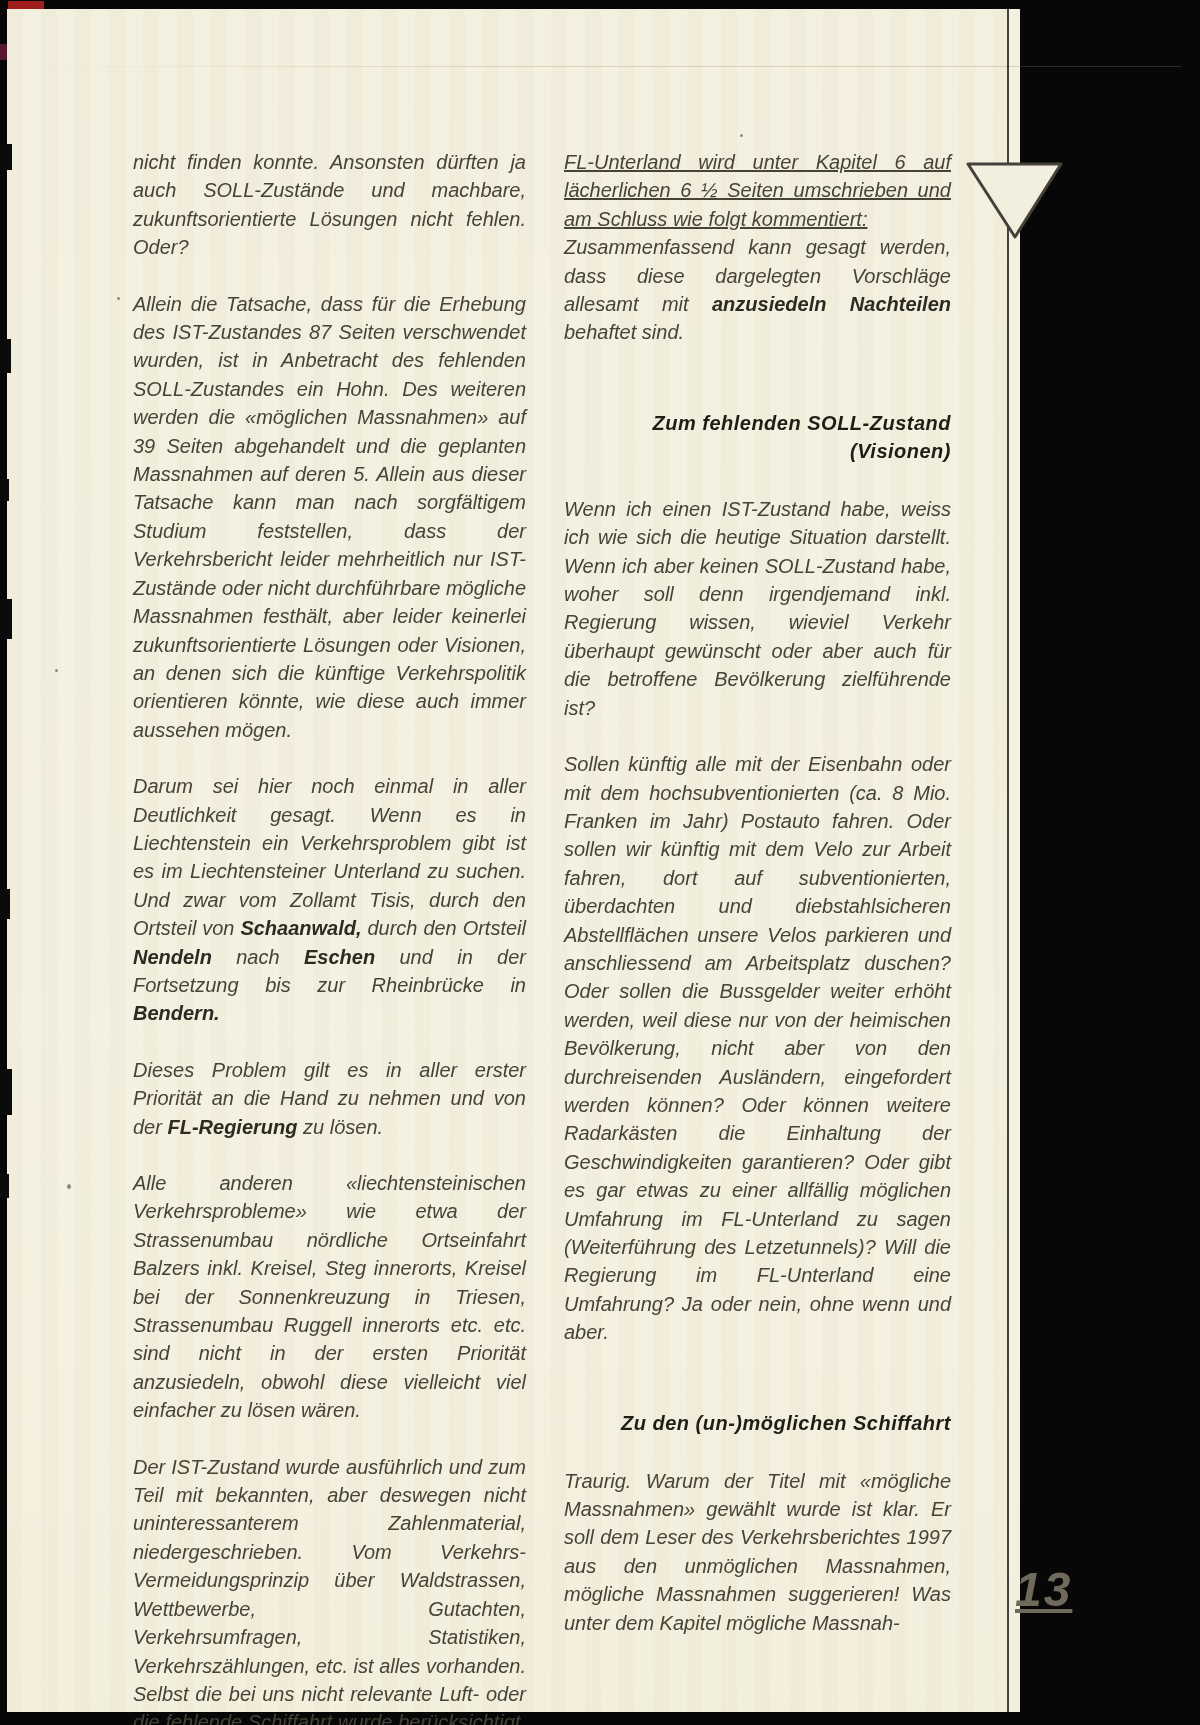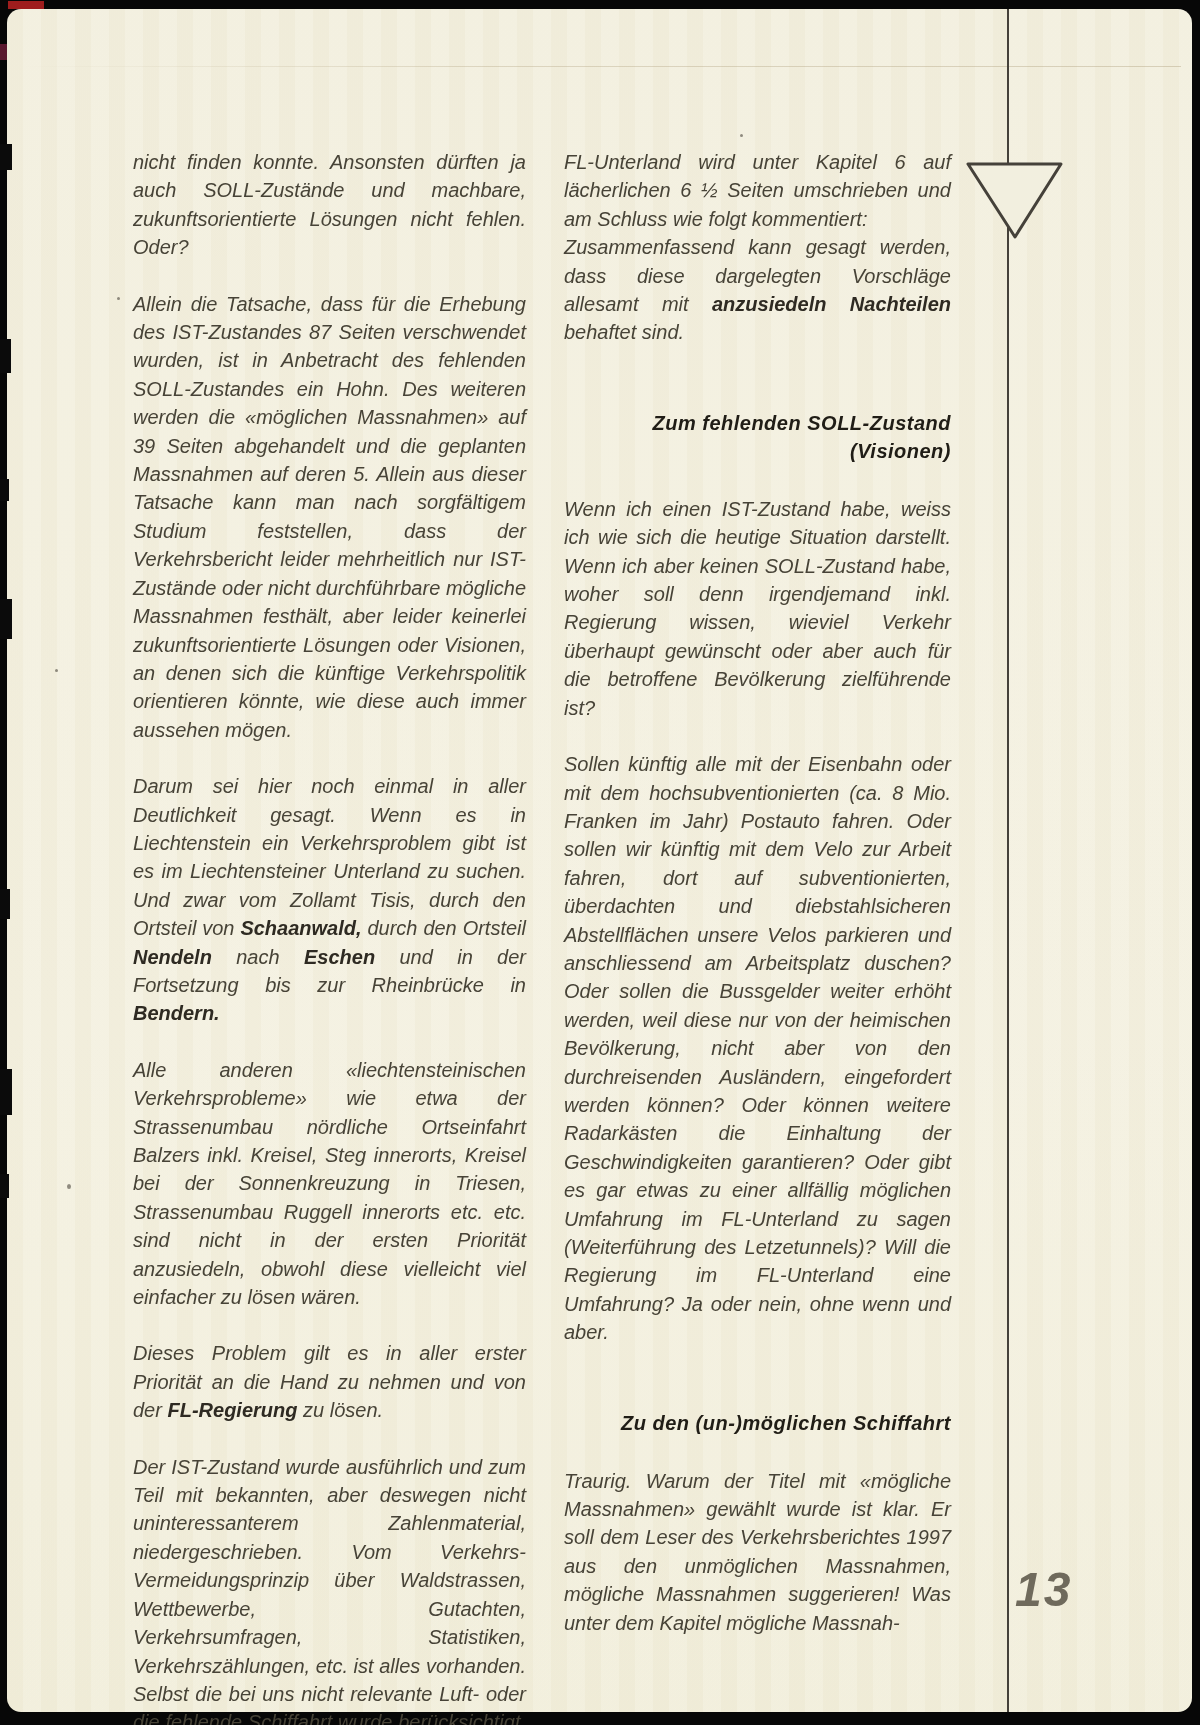--- a/index.html
+++ b/index.html
@@ -3,26 +3,25 @@
 <meta charset="utf-8">
 <style>
   html,body { margin:0; padding:0; }
   body {
     width:1200px; height:1725px; position:relative;
     background:#070707;
     font-family:"Liberation Sans", sans-serif;
     overflow:hidden;
   }
   .paper {
-    position:absolute; left:7px; top:9px; width:1185px; height:1703px;
+    position:absolute; left:7px; top:9px; width:1013px; height:1703px;
     background-color:#f2efdf;
     background-image:
       repeating-linear-gradient(90deg, rgba(238,232,208,0.30) 0 16px, rgba(248,245,230,0.30) 16px 34px),
       linear-gradient(180deg, #f1eede 0%, #f3f0e1 60%, #f0edda 100%);
-    border-radius: 14px;
   }
   .crease {
     position:absolute; left:14px; top:57px; width:1160px; height:1px;
     background:linear-gradient(90deg, rgba(150,130,90,0) 0%, rgba(150,130,90,0.25) 40%, rgba(150,130,90,0.3) 100%);
   }
   .vrule { position:absolute; left:1000px; top:0; height:1703px; width:2px; background:#45413a; }
   .triangle-wrap { position:absolute; left:950px; top:140px; width:115px; height:100px; }
   .col {
     position:absolute; top:139px;
     font-size:20px; font-style:italic; line-height:28.4px;
@@ -33,21 +32,21 @@
   .col p.paragraph { margin:0 0 28px 0; }
   .col h3.heading {
     margin:62px 0 30px 0; font-size:20px; line-height:28px;
     font-weight:bold; font-style:italic; color:#201d16; letter-spacing:0.5px;
     text-align:right;
   }
   .col b { font-weight:bold; color:#2e2a22; }
   .page-number {
     position:absolute; left:1008px; top:1553px;
     font-size:48px; font-weight:bold; font-style:italic;
-    color:#6f6a5c; letter-spacing:2px;
+    color:#6f6a5c; letter-spacing:2px;text-decoration:underline;
   }
   
   .artifact { position:absolute; }
   .edge-blob { background:#0b0b0b; }
   .speck { background:rgba(60,55,45,0.55); border-radius:50%; }
   .red-mark-1 { left:8px; top:1px; width:36px; height:8px; background:#b02020; opacity:0.9; }
   .red-mark-2 { left:0;  top:44px; width:7px; height:16px; background:#7d1f3f; opacity:0.7; }
 </style>
 </head>
 <body>
@@ -64,26 +63,26 @@
   <div class="triangle-wrap">
     <svg width="115" height="100" viewBox="0 0 115 100">
       <polygon points="11,15 104,15 58,88" fill="#f2efdf" stroke="#45413a" stroke-width="3" stroke-linejoin="round"></polygon>
     </svg>
   </div>
 
   <div class="col col-left" id="col-left">
       <p class="paragraph"><span>nicht finden konnte. Ansonsten dürften ja auch SOLL-Zustände und machbare, zukunftsorientierte Lösungen nicht fehlen. Oder?</span></p>
       <p class="paragraph"><span>Allein die Tatsache, dass für die Erhebung des IST-Zustandes 87 Seiten verschwendet wurden, ist in Anbetracht des fehlenden SOLL-Zustandes ein Hohn. Des weiteren werden die «möglichen Massnahmen» auf 39 Seiten abgehandelt und die geplanten Massnahmen auf deren 5. Allein aus dieser Tatsache kann man nach sorgfältigem Studium feststellen, dass der Verkehrsbericht leider mehrheitlich nur IST-Zustände oder nicht durchführbare mögliche Massnahmen festhält, aber leider keinerlei zukunftsorientierte Lösungen oder Visionen, an denen sich die künftige Verkehrspolitik orientieren könnte, wie diese auch immer aussehen mögen.</span></p>
       <p class="paragraph"><span>Darum sei hier noch einmal in aller Deutlichkeit gesagt. Wenn es in Liechtenstein ein Verkehrsproblem gibt ist es im Liechtensteiner Unterland zu suchen. Und zwar vom Zollamt Tisis, durch den Ortsteil von </span><b>Schaanwald,</b><span> durch den Ortsteil </span><b>Nendeln</b><span> nach </span><b>Eschen</b><span> und in der Fortsetzung bis zur Rheinbrücke in </span><b>Bendern.</b></p>
+      <p class="paragraph"><span>Dieses Problem gilt es in aller erster Priorität an die Hand zu nehmen und von der </span><b>FL-Regierung</b><span> zu lösen.</span></p>
       <p class="paragraph"><span>Alle anderen «liechtensteinischen Verkehrsprobleme» wie etwa der Strassenumbau nördliche Ortseinfahrt Balzers inkl. Kreisel, Steg innerorts, Kreisel bei der Sonnenkreuzung in Triesen, Strassenumbau Ruggell innerorts etc. etc. sind nicht in der ersten Priorität anzusiedeln, obwohl diese vielleicht viel einfacher zu lösen wären.</span></p>
-      <p class="paragraph"><span>Dieses Problem gilt es in aller erster Priorität an die Hand zu nehmen und von der </span><b>FL-Regierung</b><span> zu lösen.</span></p>
       <p class="paragraph"><span>Der IST-Zustand wurde ausführlich und zum Teil mit bekannten, aber deswegen nicht uninteressanterem Zahlenmaterial, niedergeschrieben. Vom Verkehrs-Vermeidungsprinzip über Waldstrassen, Wettbewerbe, Gutachten, Verkehrsumfragen, Statistiken, Verkehrszählungen, etc. ist alles vorhanden. Selbst die bei uns nicht relevante Luft- oder die fehlende Schiffahrt wurde berücksichtigt. Aber das eigentliche Verkehrsproblem im</span></p>
     </div>
   <div class="col col-right" id="col-right">
-      <p class="paragraph" style="margin-bottom: 0px;"><span>FL-Unterland wird unter Kapitel 6 auf lächerlichen 6 ½ Seiten umschrieben und am Schluss wie folgt kommentiert:</span></p>
+      <p class="paragraph" style="margin-bottom: 0px; text-decoration: underline;"><span>FL-Unterland wird unter Kapitel 6 auf lächerlichen 6 ½ Seiten umschrieben und am Schluss wie folgt kommentiert:</span></p>
       <p class="paragraph"><span>Zusammenfassend kann gesagt werden, dass diese dargelegten Vorschläge allesamt mit </span><b>anzusiedeln Nachteilen</b><span> behaftet sind.</span></p>
       <h3 class="heading"><span>Zum fehlenden SOLL-Zustand (Visionen)</span></h3>
       <p class="paragraph"><span>Wenn ich einen IST-Zustand habe, weiss ich wie sich die heutige Situation darstellt. Wenn ich aber keinen SOLL-Zustand habe, woher soll denn irgendjemand inkl. Regierung wissen, wieviel Verkehr überhaupt gewünscht oder aber auch für die betroffene Bevölkerung zielführende ist?</span></p>
       <p class="paragraph"><span>Sollen künftig alle mit der Eisenbahn oder mit dem hochsubventionierten (ca. 8 Mio. Franken im Jahr) Postauto fahren. Oder sollen wir künftig mit dem Velo zur Arbeit fahren, dort auf subventionierten, überdachten und diebstahlsicheren Abstellflächen unsere Velos parkieren und anschliessend am Arbeitsplatz duschen? Oder sollen die Bussgelder weiter erhöht werden, weil diese nur von der heimischen Bevölkerung, nicht aber von den durchreisenden Ausländern, eingefordert werden können? Oder können weitere Radarkästen die Einhaltung der Geschwindigkeiten garantieren? Oder gibt es gar etwas zu einer allfällig möglichen Umfahrung im FL-Unterland zu sagen (Weiterführung des Letzetunnels)? Will die Regierung im FL-Unterland eine Umfahrung? Ja oder nein, ohne wenn und aber.</span></p>
       <h3 class="heading"><span>Zu den (un-)möglichen Schiffahrt</span></h3>
       <p class="paragraph"><span>Traurig. Warum der Titel mit «mögliche Massnahmen» gewählt wurde ist klar. Er soll dem Leser des Verkehrsberichtes 1997 aus den unmöglichen Massnahmen, mögliche Massnahmen suggerieren! Was unter dem Kapitel mögliche Massnah-</span></p>
     </div>
 
   <div class="page-number">13</div>
 

